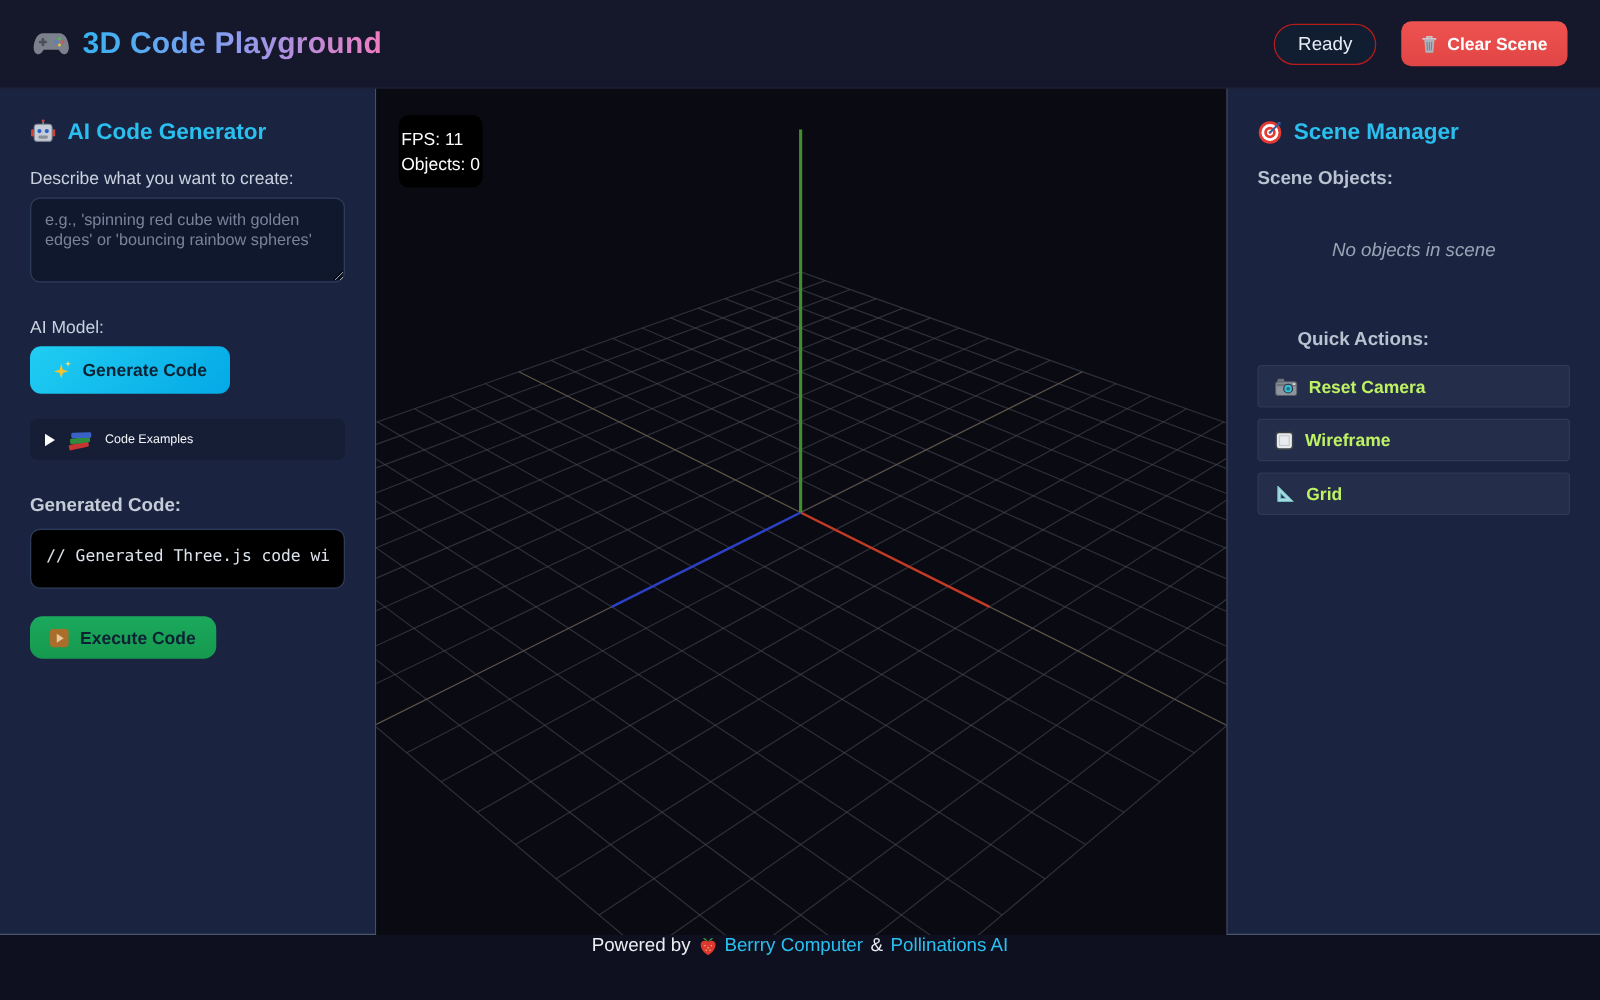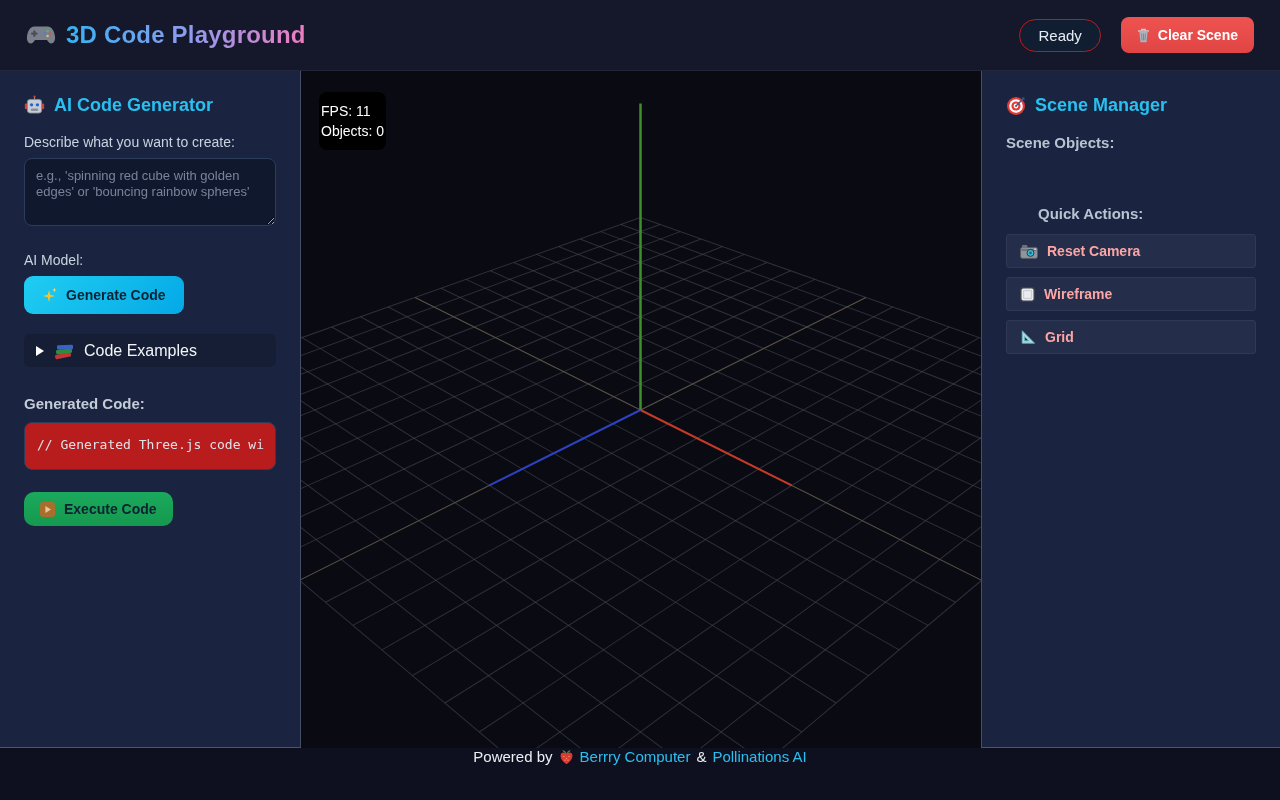--- a/index.html
+++ b/index.html
@@ -83,26 +83,26 @@
   .examples-bar {
     width:100%; background:#161e35; border-radius:6px;
     display:flex; align-items:center; gap:9px;
     padding:7px 12px; cursor:pointer; margin-bottom:28px;
   }
   .examples-bar .tri {
     width:0; height:0;
     border-left:8px solid #fff;
     border-top:5px solid transparent; border-bottom:5px solid transparent;
   }
-  .examples-bar .lbl { color:#f2f5f8; font-size:16px; }
+  .examples-bar .lbl { color:#f2f5f8; font-size:10px; }
 
   .gen-label { font-size:15px; font-weight:bold; color:#c4ccd8; margin-bottom:10px; }
   .code-box {
     width:100%; height:48px;
-    background:#b91c1c; border:1px solid #2e3c5c; border-radius:8px;
+    background:#000000; border:1px solid #2e3c5c; border-radius:8px;
     color:#dde3ec; font-family:"DejaVu Sans Mono", monospace; font-size:13px;
     padding:14px 12px; white-space:pre; overflow:hidden; margin-bottom:22px;
   }
   .execute-btn {
     display:inline-flex; align-items:center; gap:9px;
     background:linear-gradient(180deg,#1ba95d,#15994e);
     color:#0c2233; font-weight:bold; font-size:14px;
     border:none; border-radius:10px; padding:9px 16px; cursor:pointer;
   }
 
@@ -116,21 +116,21 @@
   }
 
   
   .sub-label { font-size:15px; font-weight:bold; color:#b8c2d0; }
   .empty-msg { margin-top:41px; text-align:center; font-style:italic; color:#9aa4b4; font-size:15px; }
   .qa-label { margin-top:54px; margin-bottom:12px;margin-left:32px; }
   .qa-btn {
     width:100%; height:34px;
     background:#242e4a; border:1px solid #2e3956; border-radius:3px;
     display:flex; align-items:center; gap:9px; padding:0 13px;
-    color:#fca5a5; font-weight:bold; font-size:14px; cursor:pointer;
+    color:#bef264; font-weight:bold; font-size:14px; cursor:pointer;
     margin-bottom:9px; font-family:"Liberation Sans", sans-serif;
   }
 
   
   .footer {
     height:52px; flex:0 0 52px;
     background:#0e1020;
     display:flex; align-items:flex-start; justify-content:center;
     font-size:15px; gap:6px; color:#eceef2;
   }
@@ -296,20 +296,21 @@
           <circle cx="10" cy="10" r="2.4" fill="#fff"></circle>
           <circle cx="10" cy="10" r="1.1" fill="#e33a33"></circle>
           <line x1="10" y1="10" x2="17" y2="3" stroke="#2d5f9e" stroke-width="1.5"></line>
           <path d="M15.6 1.6 L18.4 1.6 L18.4 4.4 Z" fill="#2d5f9e"></path>
         </svg>
       </span>
       <span>Scene Manager</span>
     </div>
 
     <div class="sub-label">Scene Objects:</div>
+    <div class="empty-msg">No objects in scene</div>
 
     <div class="sub-label qa-label">Quick Actions:</div>
 
     <button class="qa-btn">
       <span class="icon">
         <svg width="18" height="15" viewBox="0 0 18 15">
           <rect x="0.5" y="3.4" width="17" height="11" rx="2" fill="#8f959e" stroke="#565b63" stroke-width="0.9"></rect>
           <rect x="2" y="1" width="5.4" height="3.2" rx="1" fill="#6d727a"></rect>
           <rect x="1.4" y="5" width="15.2" height="2" fill="#70757d"></rect>
           <circle cx="10.5" cy="8.9" r="3.5" fill="#3bbcd4" stroke="#2a3138" stroke-width="0.9"></circle>

